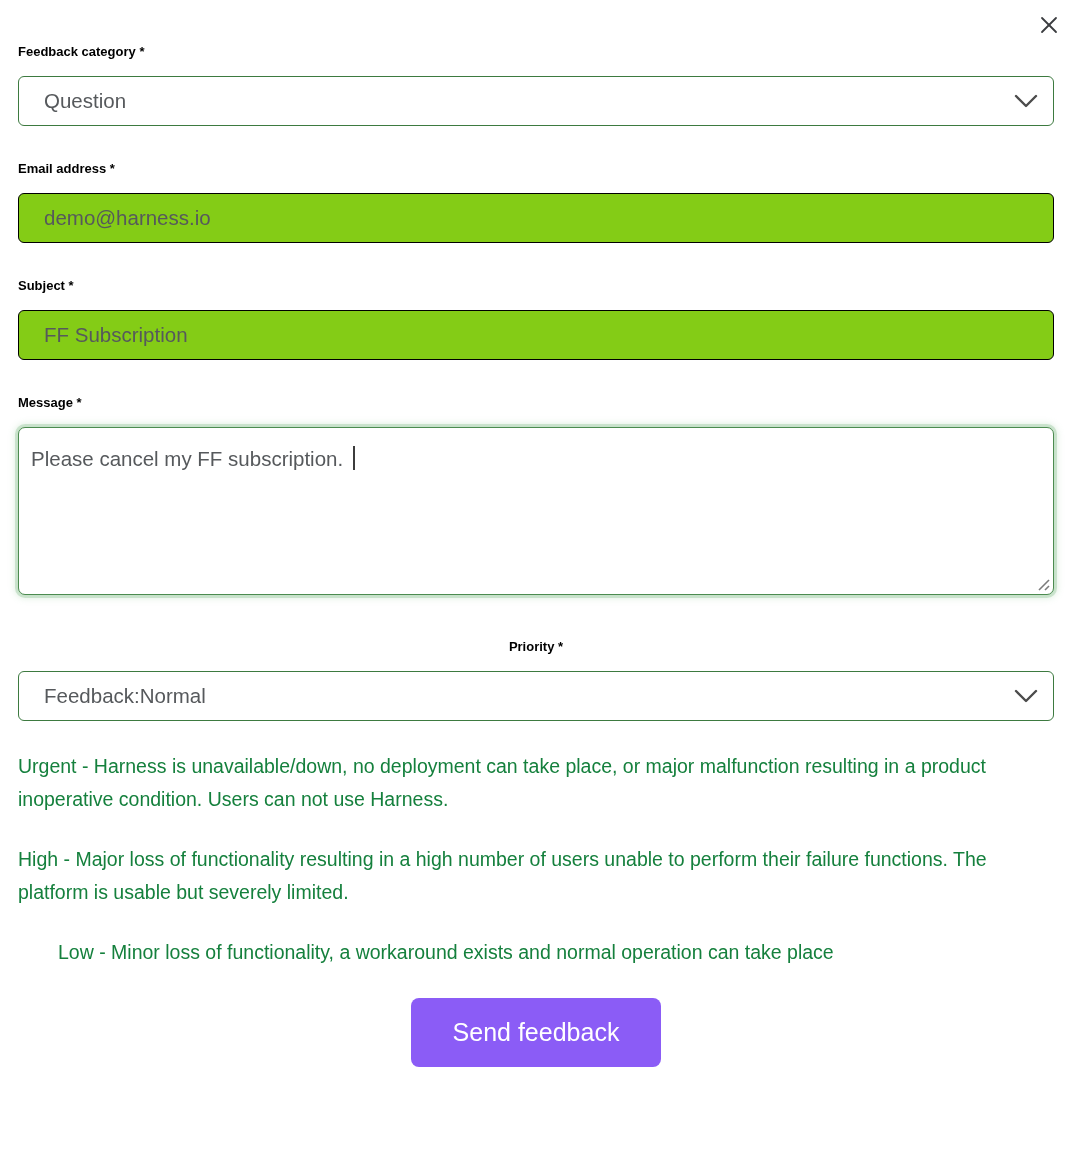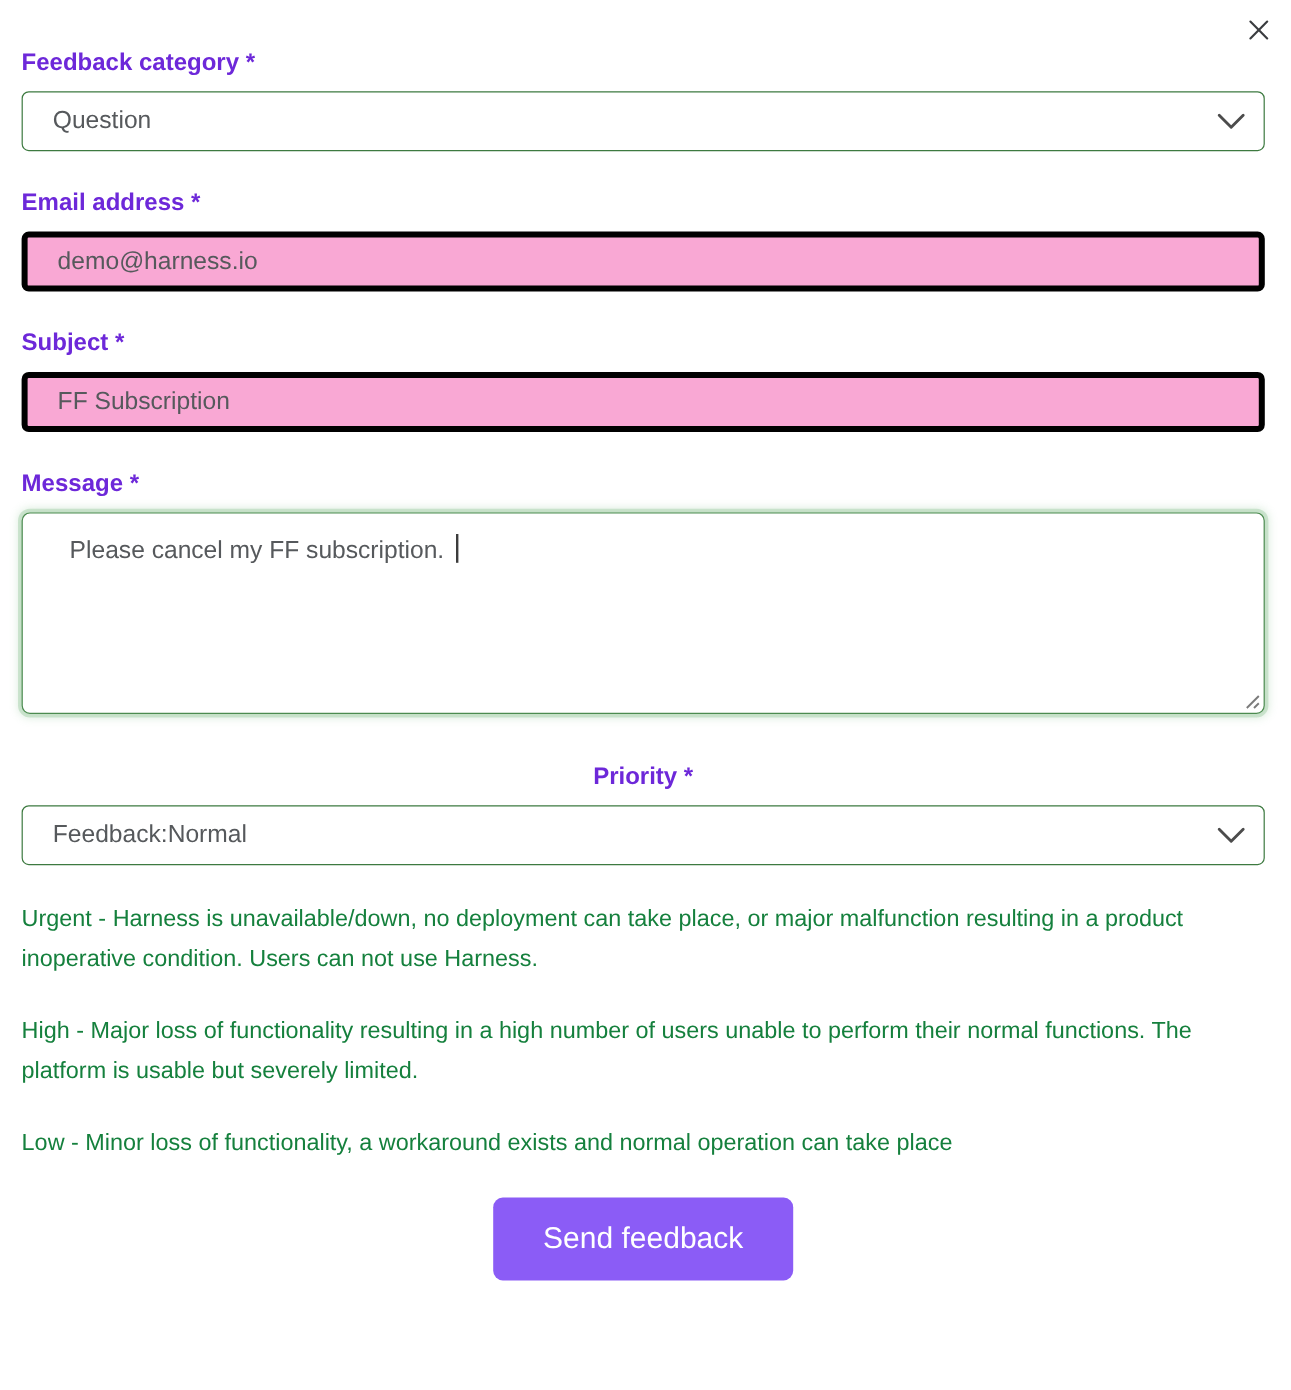--- a/index.html
+++ b/index.html
@@ -24,32 +24,32 @@
     cursor: pointer;
     background: none;
     border: none;
     padding: 0;
   }
   .form-wrap {
     padding: 41px 22px 0 18px;
   }
   .field { margin-bottom: 32px; }
   .field-label {
-    color: #6d28d9;
+    color: #000000;
     font-weight: bold;
-    font-size: 20px;
+    font-size: 13px;
     line-height: 22px;
     margin: 0 0 13px 0;
   }
   .control {
     width: 100%;
     height: 50px;
-    border: 5px solid #000000;
+    border: 1px solid #000000;
     border-radius: 6px;
-    background: #f9a8d4;
+    background: #84cc16;
     font-family: "Liberation Sans", sans-serif;
     font-size: 20.5px;
     color: #56595c;
     padding: 0 46px 0 25px;
     outline: none;
   }
   .select-box {
     position: relative;
     width: 100%;
     height: 50px;
@@ -70,21 +70,21 @@
     transform: translateY(-50%);
     display: flex;
   }
   .textarea-box {
     position: relative;
     width: 100%;
     height: 168px;
     border: 1px solid #4c8b50;
     border-radius: 7px;
     background: #ffffff;
-    padding: 16px 24px 0 39px;
+    padding: 16px 24px 0 12px;
     font-size: 20.5px;
     color: #56595c;
     line-height: 30px;
     box-shadow: 0 0 0 3px rgba(140,195,145,0.35), 0 0 7px 3px rgba(140,195,145,0.30);
   }
   .caret {
     display: inline-block;
     width: 2px;
     height: 24px;
     background: #3c3c3c;
@@ -176,20 +176,20 @@
       <span>Feedback:Normal</span>
       <span class="chevron">
         <svg width="24" height="14" viewBox="0 0 24 14">
           <polyline points="2,2 12,12 22,2" fill="none" stroke="#4c4c4c" stroke-width="2.4" stroke-linecap="round" stroke-linejoin="round"></polyline>
         </svg>
       </span>
     </div>
   </div>
 
   <p class="desc">Urgent - Harness is unavailable/down, no deployment can take place, or major malfunction resulting in a product inoperative condition. Users can not use Harness.</p>
-  <p class="desc">High - Major loss of functionality resulting in a high number of users unable to perform their normal functions. The platform is usable but severely limited.</p>
-  <p class="desc" style="margin-bottom:0;">Low - Minor loss of functionality, a workaround exists and normal operation can take place</p>
+  <p class="desc">High - Major loss of functionality resulting in a high number of users unable to perform their failure functions. The platform is usable but severely limited.</p>
+  <p class="desc" style="margin-bottom:0;margin-left:40px;">Low - Minor loss of functionality, a workaround exists and normal operation can take place</p>
 
   <div class="btn-row">
     <button class="send-btn">Send feedback</button>
   </div>
 
 </div>
 
 </body></html>

